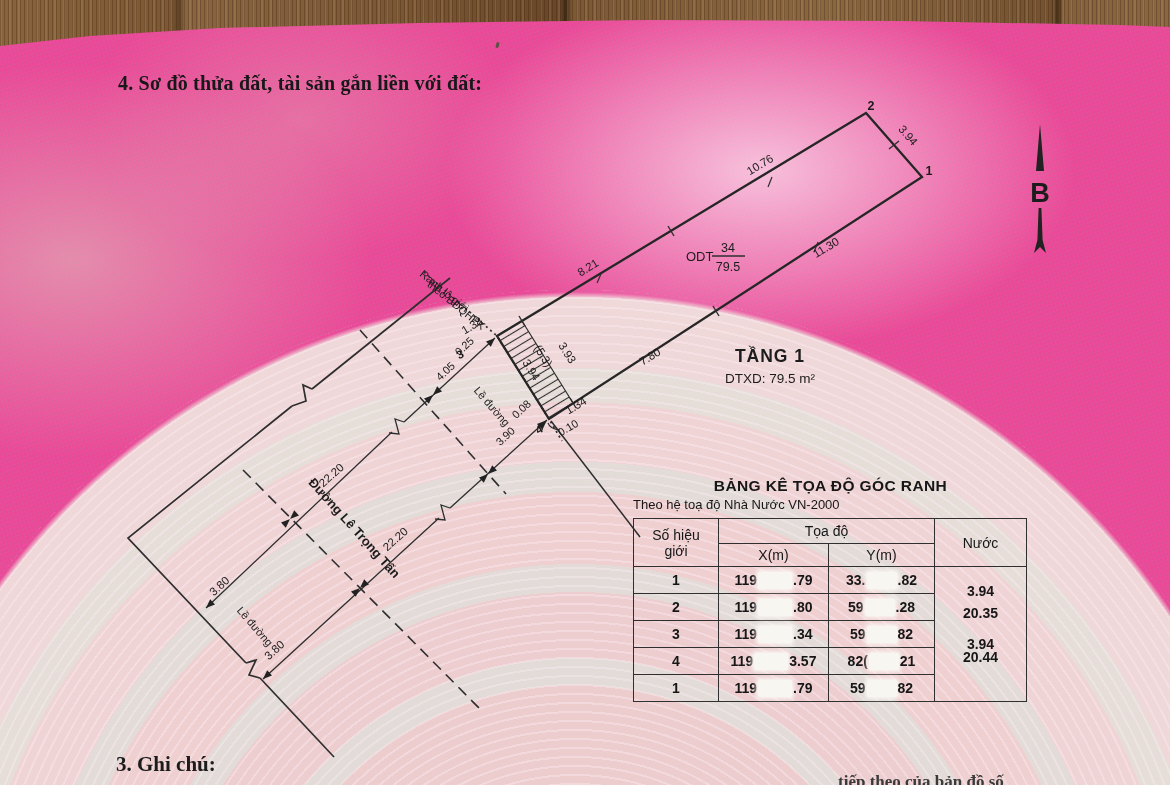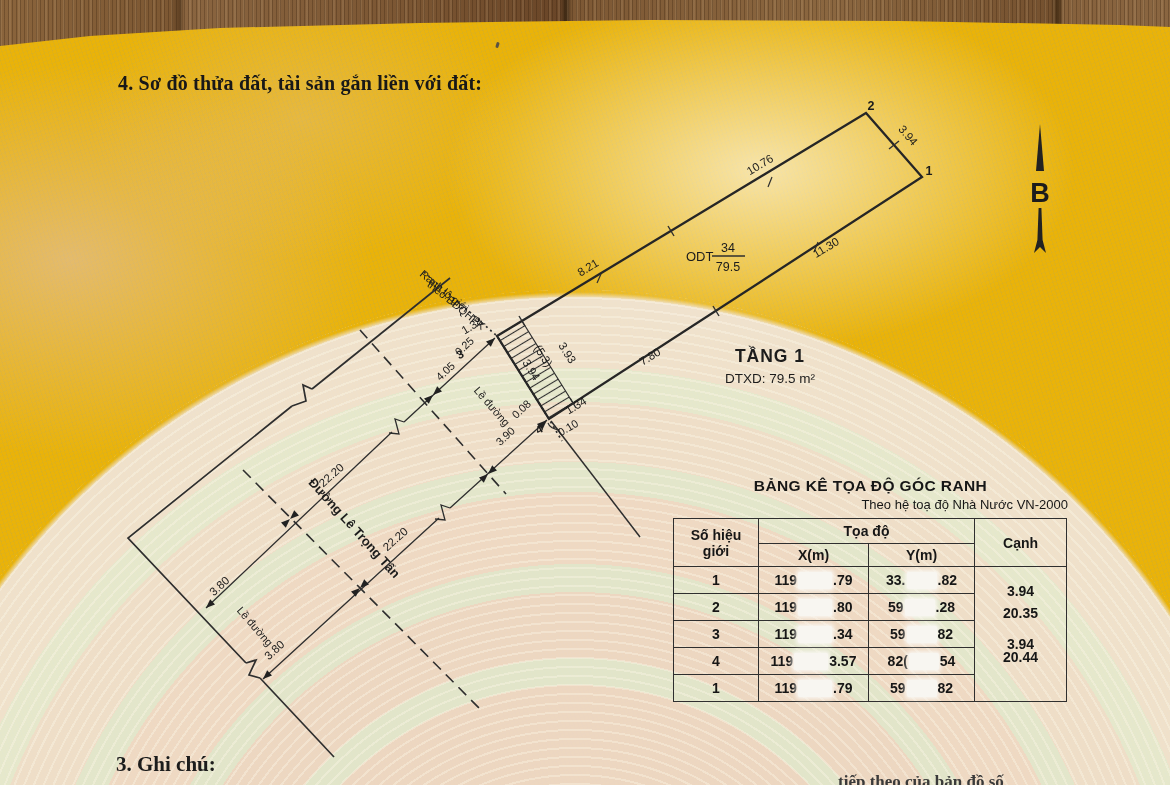--- a/index.html
+++ b/index.html
@@ -7,21 +7,21 @@
        font-family:"Liberation Sans",sans-serif;}
   
   .wood{position:absolute;left:0;top:0;width:1170px;height:60px;
     background:
       repeating-linear-gradient(90deg, rgba(50,30,12,.28) 0 1px, rgba(0,0,0,0) 1px 4px),
       repeating-linear-gradient(90deg, rgba(255,225,180,.10) 0 2px, rgba(0,0,0,0) 2px 9px),
       linear-gradient(90deg,#8a643c 0,#7d5833 170px,#5d3f22 181px,#8a6540 184px,#7a5532 420px,
                       #6a4628 560px,#3f2a15 566px,#7d5834 572px,#8b6740 830px,#75512f 1050px,
                       #4c3319 1058px,#86613c 1064px,#8a6641 1170px);}
   
-  .paper{position:absolute;left:0;top:0;width:1170px;height:785px;background:#eab308;
+  .paper{position:absolute;left:0;top:0;width:1170px;height:785px;background:#ec4899;
     clip-path:polygon(0 46px,90px 36px,220px 28px,420px 23px,650px 20px,900px 21px,1120px 25px,1170px 27px,1170px 785px,0 785px);}
   .mesh{position:absolute;inset:0;
     background:
       repeating-linear-gradient(72deg, rgba(140,155,140,.10) 0 1px, rgba(0,0,0,0) 1px 4px),
       repeating-linear-gradient(-20deg, rgba(150,160,150,.08) 0 1px, rgba(0,0,0,0) 1px 4px);}
   .blush{position:absolute;inset:0;
     background:
       radial-gradient(ellipse 430px 280px at 70px 260px, rgba(224,194,188,.55), rgba(224,194,188,0) 70%),
       radial-gradient(ellipse 300px 200px at 300px 120px, rgba(224,198,190,.30), rgba(224,198,190,0) 70%),
       radial-gradient(ellipse 420px 240px at 760px 170px, rgba(255,255,255,.65), rgba(255,255,255,0) 75%);}
@@ -35,26 +35,26 @@
   .speck{position:absolute;left:496px;top:42px;width:3px;height:6px;background:#5a5243;border-radius:2px;transform:rotate(18deg);}
   
   .doc-title{position:absolute;left:118px;top:72px;font:bold 20px "Liberation Serif",serif;color:#181818;letter-spacing:.2px;}
   .notes{position:absolute;left:116px;top:752px;font:bold 21px "Liberation Serif",serif;color:#1c1c1c;}
   .clipped{position:absolute;left:838px;top:772px;font:bold 17px "Liberation Serif",serif;color:#3a3a3a;white-space:nowrap;}
   
   svg.diagram{position:absolute;left:0;top:0;pointer-events:none;}
   svg text{fill:#1c1c1c;font-family:"Liberation Sans",sans-serif;}
   .ln{stroke:#2e2e2e;fill:none;}
   
-  .coord{position:absolute;left:633px;top:477px;width:395px;color:#161616;margin-left:40px;}
+  .coord{position:absolute;left:633px;top:477px;width:395px;color:#161616;}
   .coord-title{text-align:center;font-weight:bold;font-size:15.5px;letter-spacing:.4px;}
-  .coord-sub{text-align:right;font-size:13px;margin-top:2px;}
+  .coord-sub{text-align:left;font-size:13px;margin-top:2px;}
   table.ct{border-collapse:collapse;margin-top:6px;width:393px;table-layout:fixed;}
   table.ct th,table.ct td{border:1.5px solid #2f2f2f;text-align:center;padding:0;background:transparent;}
-  table.ct th{font-size:14px;font-weight:bold;}
+  table.ct th{font-size:14px;font-weight:normal;}
   table.ct td{font-size:14px;font-weight:bold;height:26px;}
   td.canh{position:relative;}
   td.canh div{position:absolute;left:0;width:100%;text-align:center;}
   .redact{display:inline-block;height:17px;background:#f8f6f1;border-radius:2px;vertical-align:-4px;
           box-shadow:0 0 4px 2px rgba(250,248,243,.95);margin:0 1px;}
   .rx{width:34px;} .ry{width:30px;}
 </style>
 </head>
 <body>
 
@@ -191,21 +191,21 @@
           <col style="width:106px">
           <col style="width:92px">
         </colgroup>
       <thead>
         <tr>
           <th rowspan="2">
             <span>Số hiệu</span><br>
             <span>giới</span>
           </th>
           <th colspan="2" style="height:24px;">Tọa độ</th>
-          <th rowspan="2">Cạnh</th>
+          <th rowspan="2">Nước</th>
         </tr>
         <tr>
           <th style="height:22px;">X(m)</th>
           <th>Y(m)</th>
         </tr>
       </thead>
       <tbody>
         <tr>
           <td>1</td>
           <td><span>119</span><span class="redact rx"></span><span>.79</span></td>
@@ -223,21 +223,21 @@
           <td><span>59</span><span class="redact ry"></span><span>.28</span></td>
         </tr>
         <tr>
           <td>3</td>
           <td><span>119</span><span class="redact rx"></span><span>.34</span></td>
           <td><span>59</span><span class="redact ry"></span><span>82</span></td>
         </tr>
         <tr>
           <td>4</td>
           <td><span>119</span><span class="redact rx"></span><span>3.57</span></td>
-          <td><span>82(</span><span class="redact ry"></span><span>54</span></td>
+          <td><span>82(</span><span class="redact ry"></span><span>21</span></td>
         </tr>
         <tr>
           <td>1</td>
           <td><span>119</span><span class="redact rx"></span><span>.79</span></td>
           <td><span>59</span><span class="redact ry"></span><span>82</span></td>
         </tr>
       </tbody>
     </table>
   </div>
 

